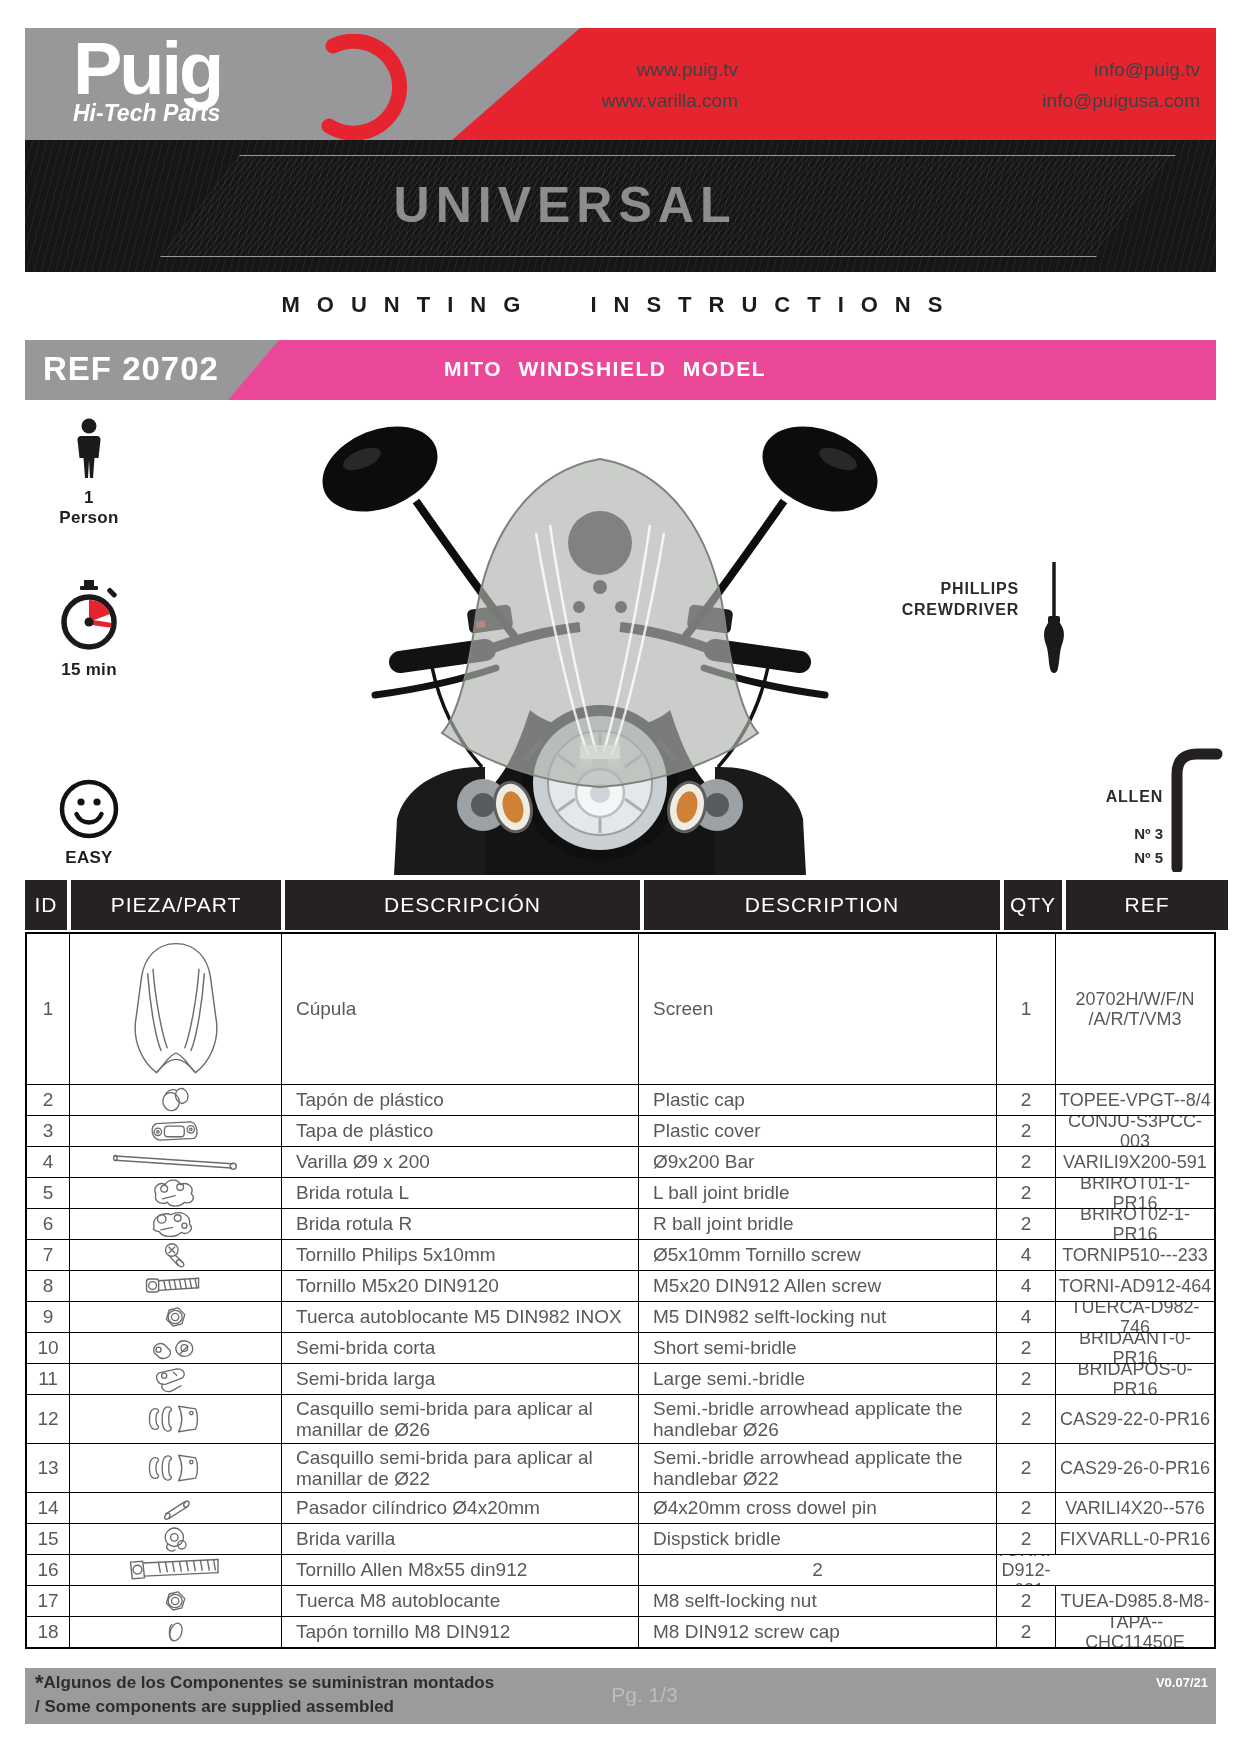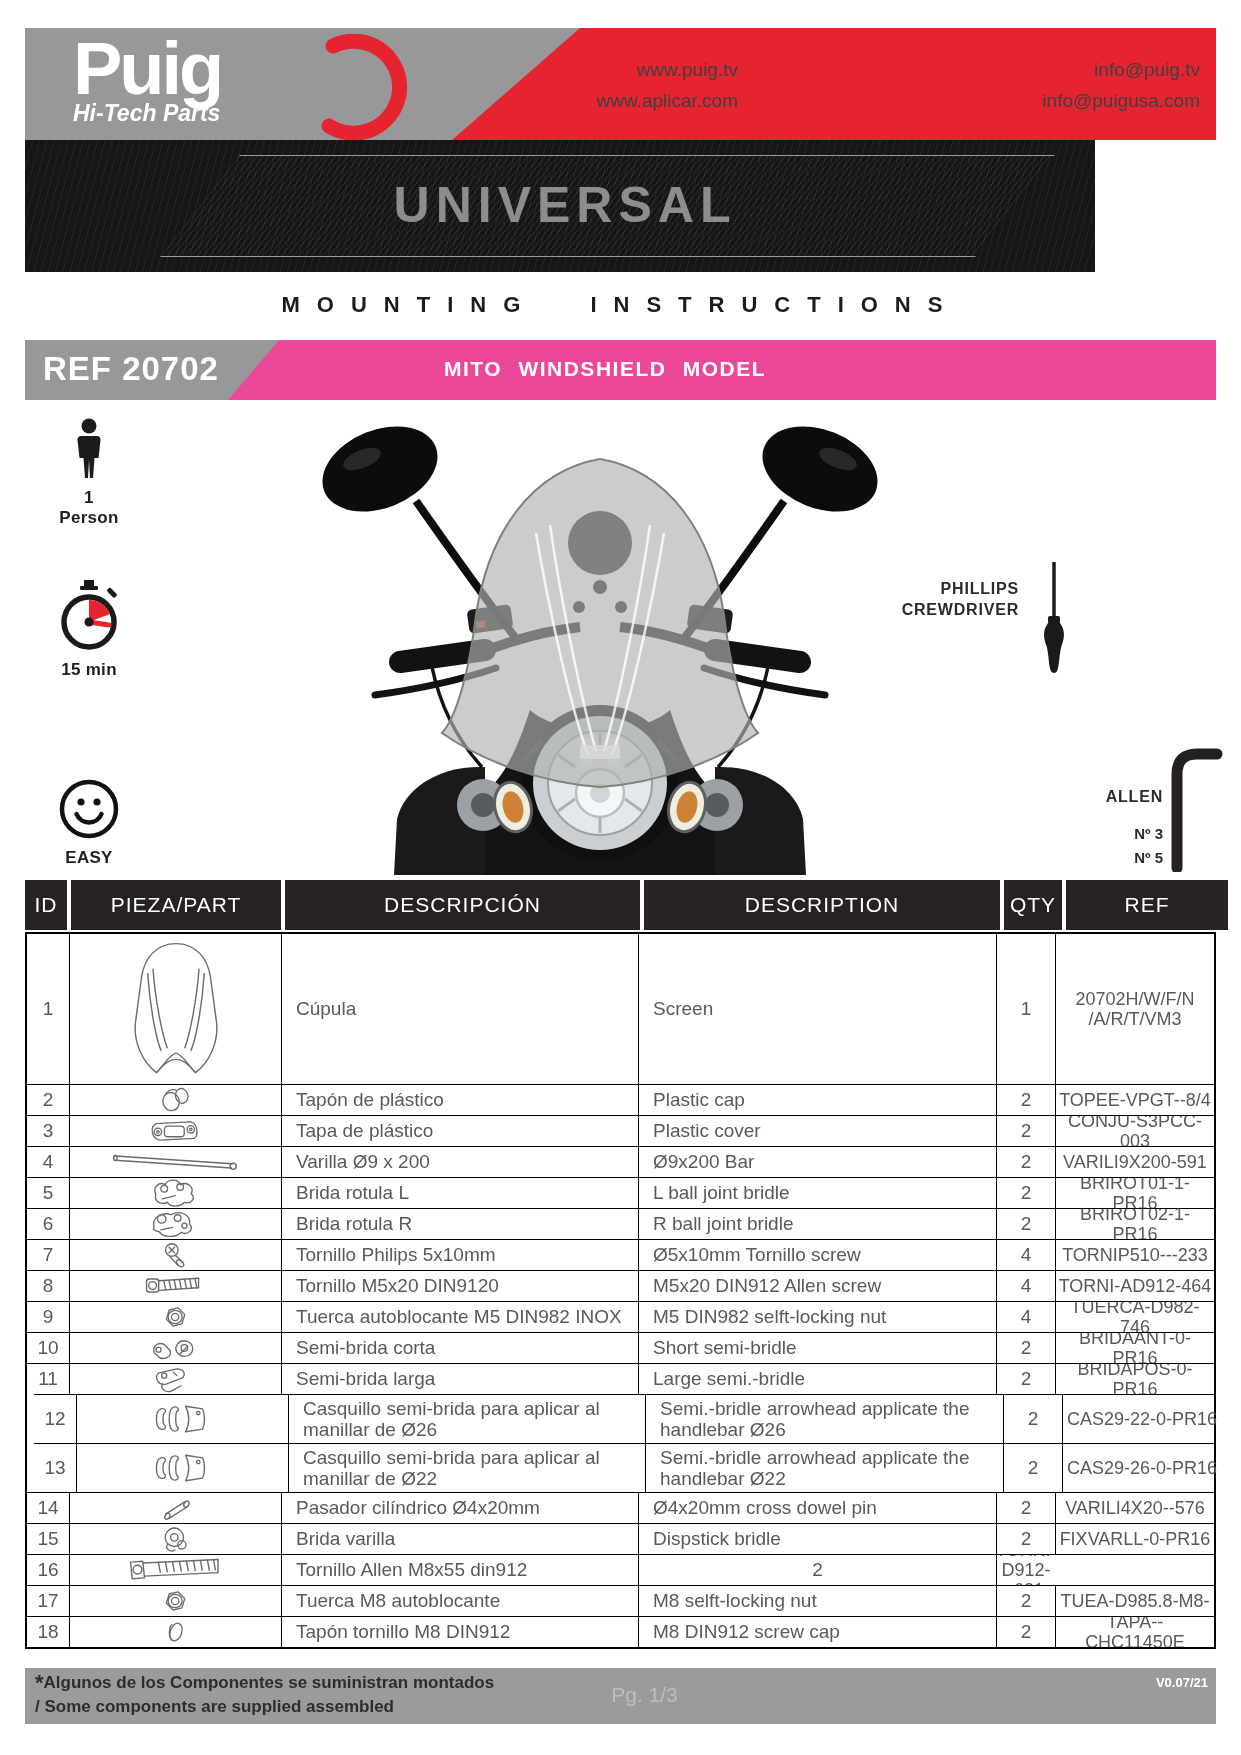--- a/index.html
+++ b/index.html
@@ -12,21 +12,21 @@
              clip-path:polygon(555px 0,100% 0,100% 100%,427px 100%);}
   .logo{position:absolute;left:48px;top:2px;color:#fff;}
   .logo-word{font-size:74px;font-weight:bold;letter-spacing:-3px;line-height:78px;}
   .logo-tag{font-size:23px;font-weight:bold;font-style:italic;margin-top:-8px;letter-spacing:0px;}
   .logo-swoosh{position:absolute;left:278px;top:6px;}
   .contact-col{position:absolute;top:26px;color:#404040;font-size:19px;line-height:31px;text-align:right;font-weight:normal;}
   .websites{right:478px;}
   .emails{right:16px;}
 
   
-  .universal-band{position:absolute;left:25px;top:140px;width:1070px;height:132px;background:#161616;overflow:hidden;
+  .universal-band{position:absolute;left:25px;top:140px;width:1191px;height:132px;background:#161616;overflow:hidden;
       background-image:repeating-linear-gradient(105deg, rgba(255,255,255,0.055) 0 1px, transparent 1px 7px);}
   .universal-para{position:absolute;left:175px;right:80px;top:15px;bottom:15px;
       transform:skewX(-38deg);border-top:1.5px solid #9a9a9a;border-bottom:1.5px solid #9a9a9a;
       background:repeating-linear-gradient(90deg, rgba(255,255,255,0.10) 0 1px, transparent 1px 6px);}
   .universal-text{position:absolute;left:0;top:36px;width:1080px;text-align:center;color:#8d8d8d;
       font-size:50px;font-weight:bold;letter-spacing:6px;}
 
   
   .mounting-title{position:absolute;left:25px;top:292px;width:1191px;text-align:center;color:#1c1c1c;
       font-size:22px;font-weight:bold;letter-spacing:17px;word-spacing:30px;}
@@ -67,21 +67,21 @@
   .tbody{border:2px solid #000;margin-top:2px;background:#fff;}
   .tr{display:grid;grid-template-columns:42px 212px 357px 358px 59px 159px;border-top:1px solid #000;}
   .tr:first-child{border-top:none;}
   .td{border-left:1px solid #000;display:flex;align-items:center;color:#58595b;font-size:19px;
       padding:2px 0 2px 14px;line-height:1.12;overflow:hidden;}
   .td:first-child{border-left:none;}
   .td.c-id,.td.c-qty,.td.c-part,.td.c-ref{justify-content:center;padding:2px 2px;text-align:center;}
   .td.c-ref{font-size:18px;}
   .h-tall{height:150px;}
   .h-short{height:30px;}
-  .h-med{height:48px;margin-left:7px;}
+  .h-med{height:48px;}
   .part-icon svg{display:block;}
 
   
   .footer{position:absolute;left:25px;top:1668px;width:1191px;height:56px;background:#9b9b9b;}
   .footer-note{position:absolute;left:10px;top:3px;color:#2d2d2d;font-weight:bold;font-size:17px;line-height:24px;}
   .footer-note .star{font-size:22px;vertical-align:-2px;}
   .footer-page{position:absolute;left:0;width:100%;text-align:center;top:15px;color:#bdbdbd;font-size:21px;margin-left:24px;}
   .footer-version{position:absolute;right:8px;top:7px;color:#fff;font-weight:bold;font-size:13px;}
 </style>
 </head>
@@ -95,21 +95,21 @@
       <div class="logo-word">Puig</div>
       <div class="logo-tag">Hi-Tech Parts</div>
     </div>
     <div class="logo-swoosh">
       <svg width="108" height="106" viewBox="0 0 108 106">
         <path d="M30 12 A46 46 0 1 1 26 92" fill="none" stroke="#e62430" stroke-width="15" stroke-linecap="round"></path>
       </svg>
     </div>
     <div class="contact-col websites">
       <div>www.puig.tv</div>
-      <div>www.aplicar.com</div>
+      <div>www.varilla.com</div>
     </div>
     <div class="contact-col emails">
       <div>info@puig.tv</div>
       <div>info@puigusa.com</div>
     </div>
   </div>
 
   <div class="universal-band">
     <div class="universal-para"></div>
     <div class="universal-text">UNIVERSAL</div>

